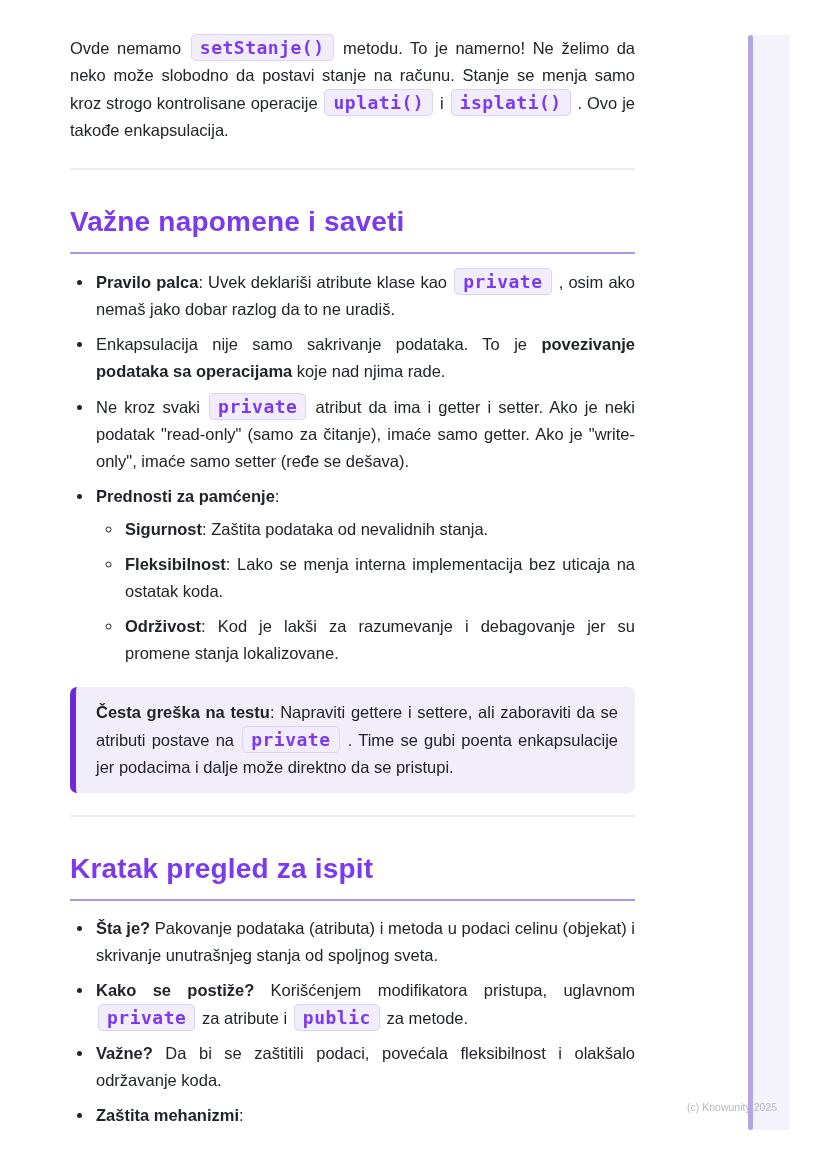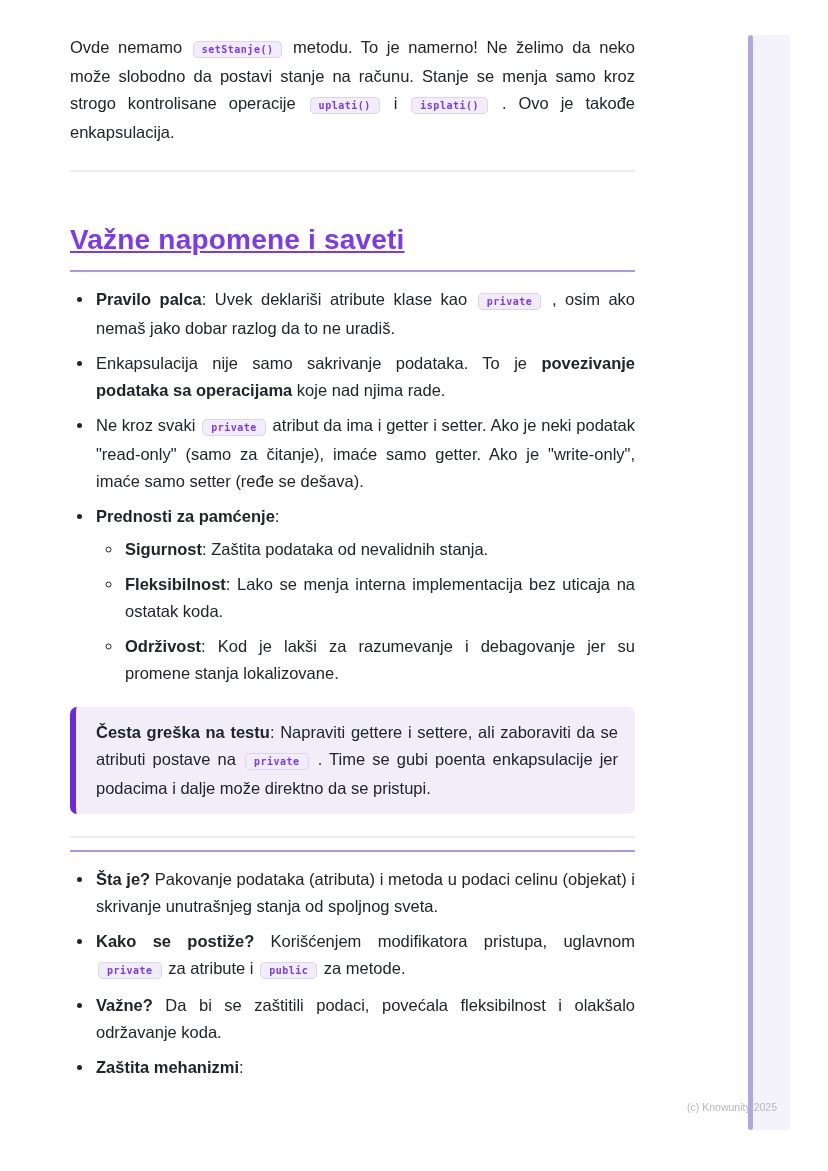--- a/index.html
+++ b/index.html
@@ -30,45 +30,44 @@
   }
   .para{
     margin:34px 0 0 0;text-align:justify;
   }
   .divider{
     border:0;border-top:2px solid var(--divider);
     margin:24px 0 0 0;
   }
   .divider-2{margin-top:22px;}
   .title{
-    margin:50px 0 0 0;
+    margin:34px 0 0 0;
     font-size:28px;line-height:36px;font-weight:700;
     color:var(--accent);
     letter-spacing:0.2px;
-    text-decoration:underline;
   }
   .title-rule{
     margin-top:12px;height:2px;width:100%;
     background:var(--heading-rule);
   }
   ul.list{
     list-style:disc;margin:14px 0 0 0;padding-left:24px;
   }
   ul.sublist{
     list-style:circle;margin:6px 0 0 0;padding-left:27px;
   }
   li.item{
     margin:0 0 8px 0;padding-left:2px;text-align:justify;
   }
   ul.sublist li.item{margin-bottom:8px;}
   li.item:last-child{margin-bottom:0;}
   strong{font-weight:700;color:var(--body-text);}
   code.chip{
     font-family:"DejaVu Sans Mono", monospace;
-    font-size:10px;font-weight:700;
+    font-size:18px;font-weight:700;
     letter-spacing:0.5px;
     color:var(--code-text);
     background:var(--code-bg);
     border:1px solid var(--code-border);
     border-radius:5px;
     padding:2px 8px;
     margin:0 2px;
     white-space:nowrap;
   }
   .callout{
@@ -126,20 +125,21 @@
     </ul>
 
     <aside class="callout">
       <p class="callout-text"><strong>Česta greška na testu</strong><span>: Napraviti gettere i settere, ali zaboraviti da se atributi postave na </span><code class="chip">private</code><span> . Time se gubi poenta enkapsulacije jer podacima i dalje može direktno da se pristupi.</span></p>
     </aside>
   </section>
 
   <hr class="divider divider-2">
 
   <section>
+    <h1 class="title">Kratak pregled za ispit</h1>
     <div class="title-rule"></div>
 
     <ul class="list">
       <li class="item"><strong>Šta je?</strong><span> Pakovanje podataka (atributa) i metoda u podaci celinu (objekat) i skrivanje unutrašnjeg stanja od spoljnog sveta.</span></li>
       <li class="item"><strong>Kako se postiže?</strong><span> Korišćenjem modifikatora pristupa, uglavnom </span><code class="chip">private</code><span> za atribute i </span><code class="chip">public</code><span> za metode.</span></li>
       <li class="item"><strong>Važne?</strong><span> Da bi se zaštitili podaci, povećala fleksibilnost i olakšalo održavanje koda.</span></li>
       <li class="item">
         <span><strong>Zaštita mehanizmi</strong><span>:</span></span>
       </li>
     </ul>

